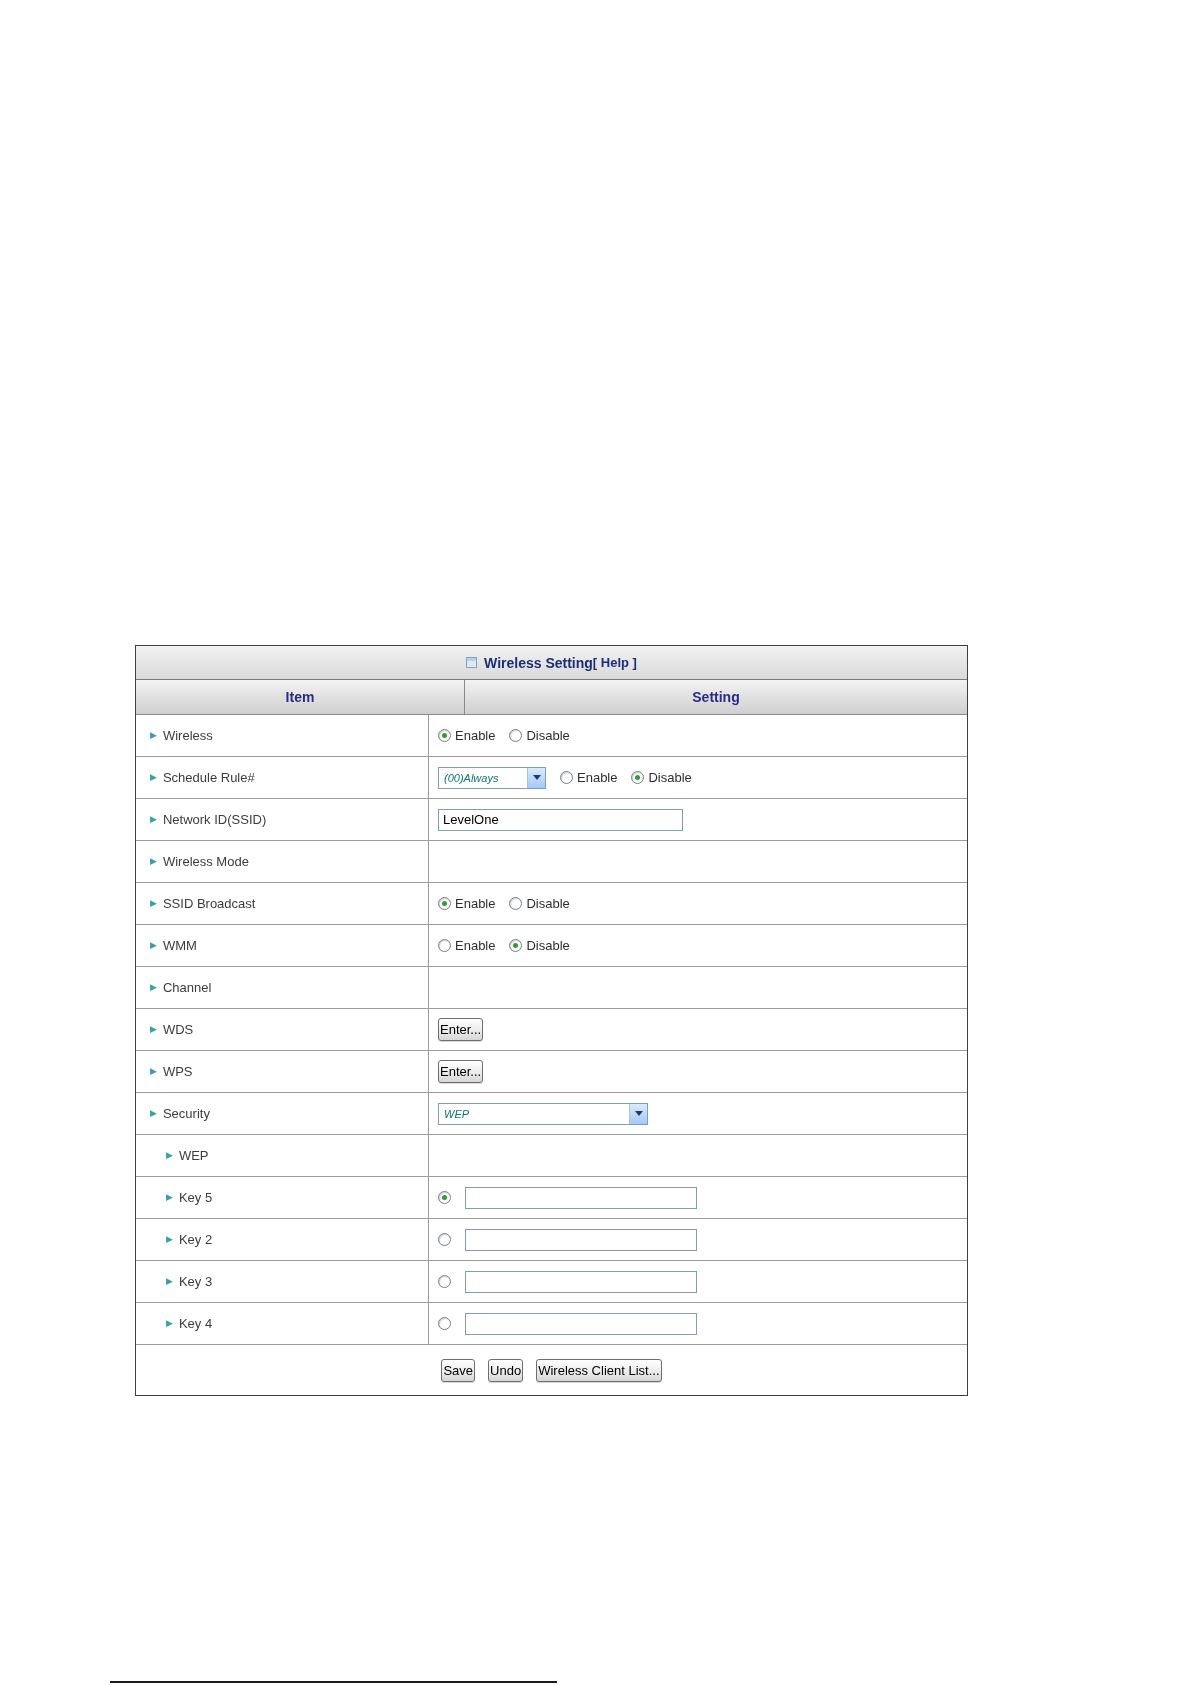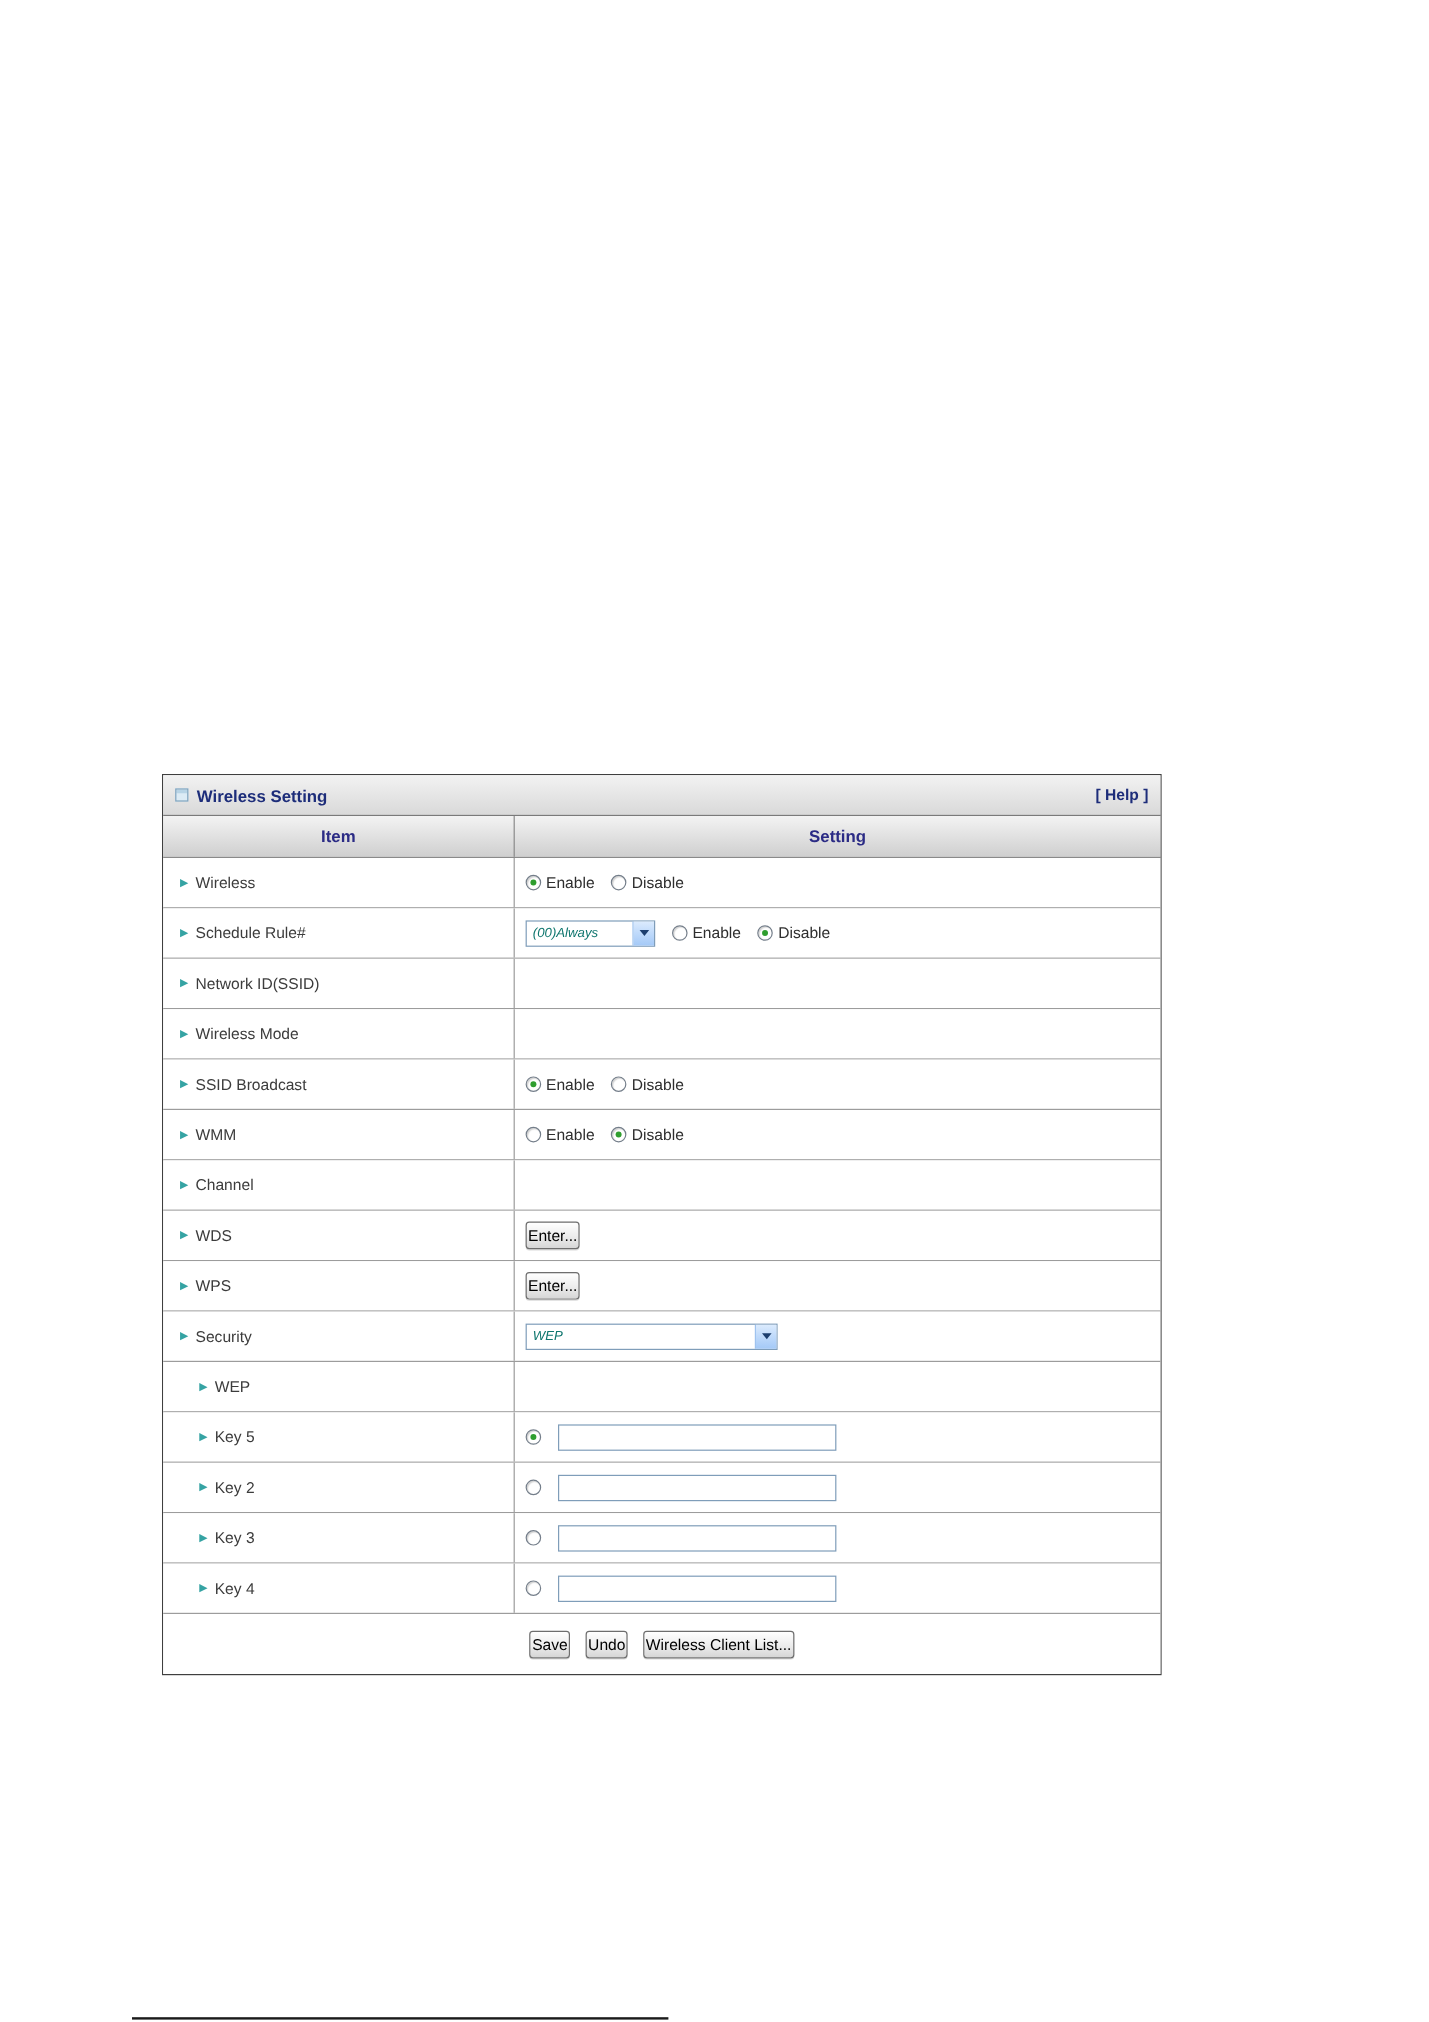--- a/index.html
+++ b/index.html
@@ -9,42 +9,42 @@
   }
   .panel {
     position:absolute; left:135px; top:645px; width:833px;
     border:1px solid #3f3f3f; background:#ffffff; box-sizing:border-box;
   }
   
   .title-bar {
     height:34px; box-sizing:border-box;
     background:linear-gradient(180deg,#f2f2f2,#d9d9d9);
     border-bottom:1px solid #7a7a7a;
-    display:flex; align-items:center; justify-content:space-between;
+    display:flex; align-items:center; justify-content:center;
     padding:0 10px;
   }
   .title-left { display:flex; align-items:center; gap:7px; }
   .title-icon {
     width:11px; height:11px; box-sizing:border-box;
     border:1px solid #7fa3bd; background:#dcebf5; display:inline-block;
     box-shadow:inset 0 3px 0 #b8d4e6;
   }
   .title-text { font-size:14px; font-weight:bold; color:#1d2d7a; }
   .help-link { font-size:13px; font-weight:bold; color:#1d2d7a; cursor:pointer; }
   
   .header-row {
     display:flex; height:35px; box-sizing:border-box;
     background:linear-gradient(180deg,#f3f3f3,#cfcfcf);
     border-bottom:1px solid #8a8a8a;
   }
   .header-row .hcell {
     display:flex; align-items:center; justify-content:center;
     font-size:14px; font-weight:bold; color:#2b2b85; box-sizing:border-box;
   }
-  .hcell.item { width:293px; border-right:1px solid #8a8a8a; }
+  .hcell.item { width:329px; border-right:1px solid #8a8a8a; }
   .hcell.setting { flex:1; }
   
   .row { display:flex; height:42px; border-bottom:1px solid #9c9c9c; box-sizing:border-box; background:#fff; }
   .row:last-of-type { border-bottom:none; }
   .cell-item {
     width:293px; box-sizing:border-box; border-right:1px solid #9c9c9c;
     display:flex; align-items:center; padding-left:14px; gap:6px;
   }
   .cell-item.indent { padding-left:30px; }
   .arrow { color:#35a3a3; font-size:9px; line-height:1; }
@@ -165,20 +165,23 @@
           </span>
         </span>
       </div>
     </div>
 
     <div class="row">
       <div class="cell-item">
         <span class="arrow">▶</span>
         <span class="label">Network ID(SSID)</span>
       </div>
+      <div class="cell-setting">
+        <input class="text-input ssid-w" value="LevelOne" style="">
+      </div>
     </div>
 
     <div class="row">
       <div class="cell-item">
         <span class="arrow">▶</span>
         <span class="label">Wireless Mode</span>
       </div>
     </div>
 
     <div class="row">

